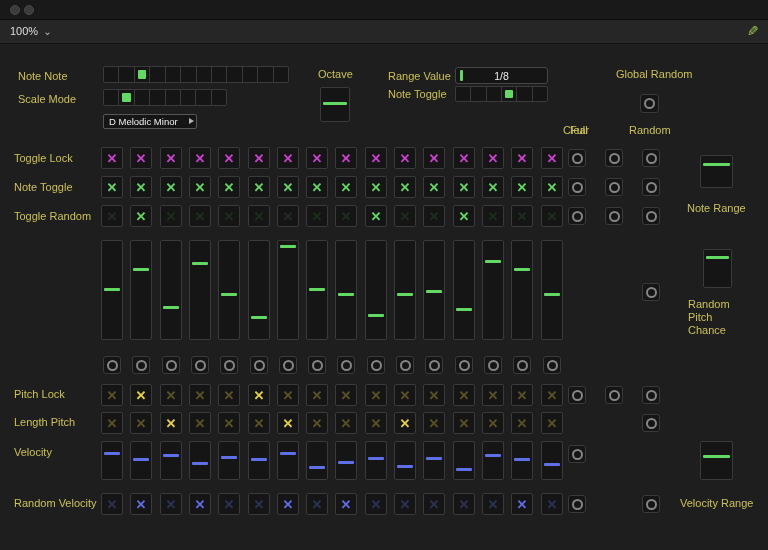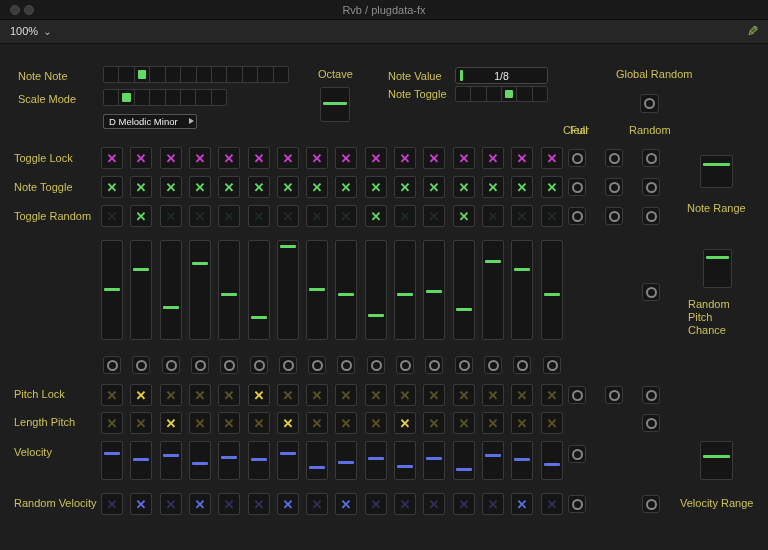--- a/index.html
+++ b/index.html
@@ -39,21 +39,21 @@
 </head>
 <body>
 
 <div class="window">
 
   <div class="canvas" id="canvas">
 
     <div class="lbl" style="left:18px;top:70px;">Note Note</div>
     <div class="lbl" style="left:18px;top:93px;">Scale Mode</div>
     <div class="lbl" style="left:318px;top:68px;">Octave</div>
-    <div class="lbl" style="left:388px;top:70px;">Note Value</div>
+    <div class="lbl" style="left:388px;top:70px;">Range Value</div>
     <div class="lbl" style="left:388px;top:88px;">Note Toggle</div>
     <div class="lbl" style="left:616px;top:68px;">Global Random</div>
     <div class="lbl" style="left:563px;top:124px;">Clear</div>
     <div class="lbl" style="left:570px;top:124px;">Full</div>
     <div class="lbl" style="left:629px;top:124px;">Random</div>
     <div class="lbl" style="left:14px;top:152px;">Toggle Lock</div>
     <div class="lbl" style="left:14px;top:181px;">Note Toggle</div>
     <div class="lbl" style="left:14px;top:210px;">Toggle Random</div>
     <div class="lbl" style="left:687px;top:202px;">Note Range</div>
     <div class="lbl" style="left:688px;top:298px;">Random
@@ -609,21 +609,20 @@
         <div class="bang-circle"></div>
       </div>
       <div class="bang" style="left: 568px; top: 445px; width: 18px; height: 18px;">
         <div class="bang-circle"></div>
       </div>
     </div>
 
   <div class="titlebar">
     <div class="tl-circle" style="left:10px;"></div>
     <div class="tl-circle" style="left:24px;"></div>
-    <div class="titlebar-title">Rvb / plugdata-fx</div>
   </div>
 
   <div class="toolbar">
     <div class="zoom">
       <span>100%</span><span class="chev">⌄</span>
     </div>
     <div class="pencil">✎</div>
   </div>
 
 </div>

